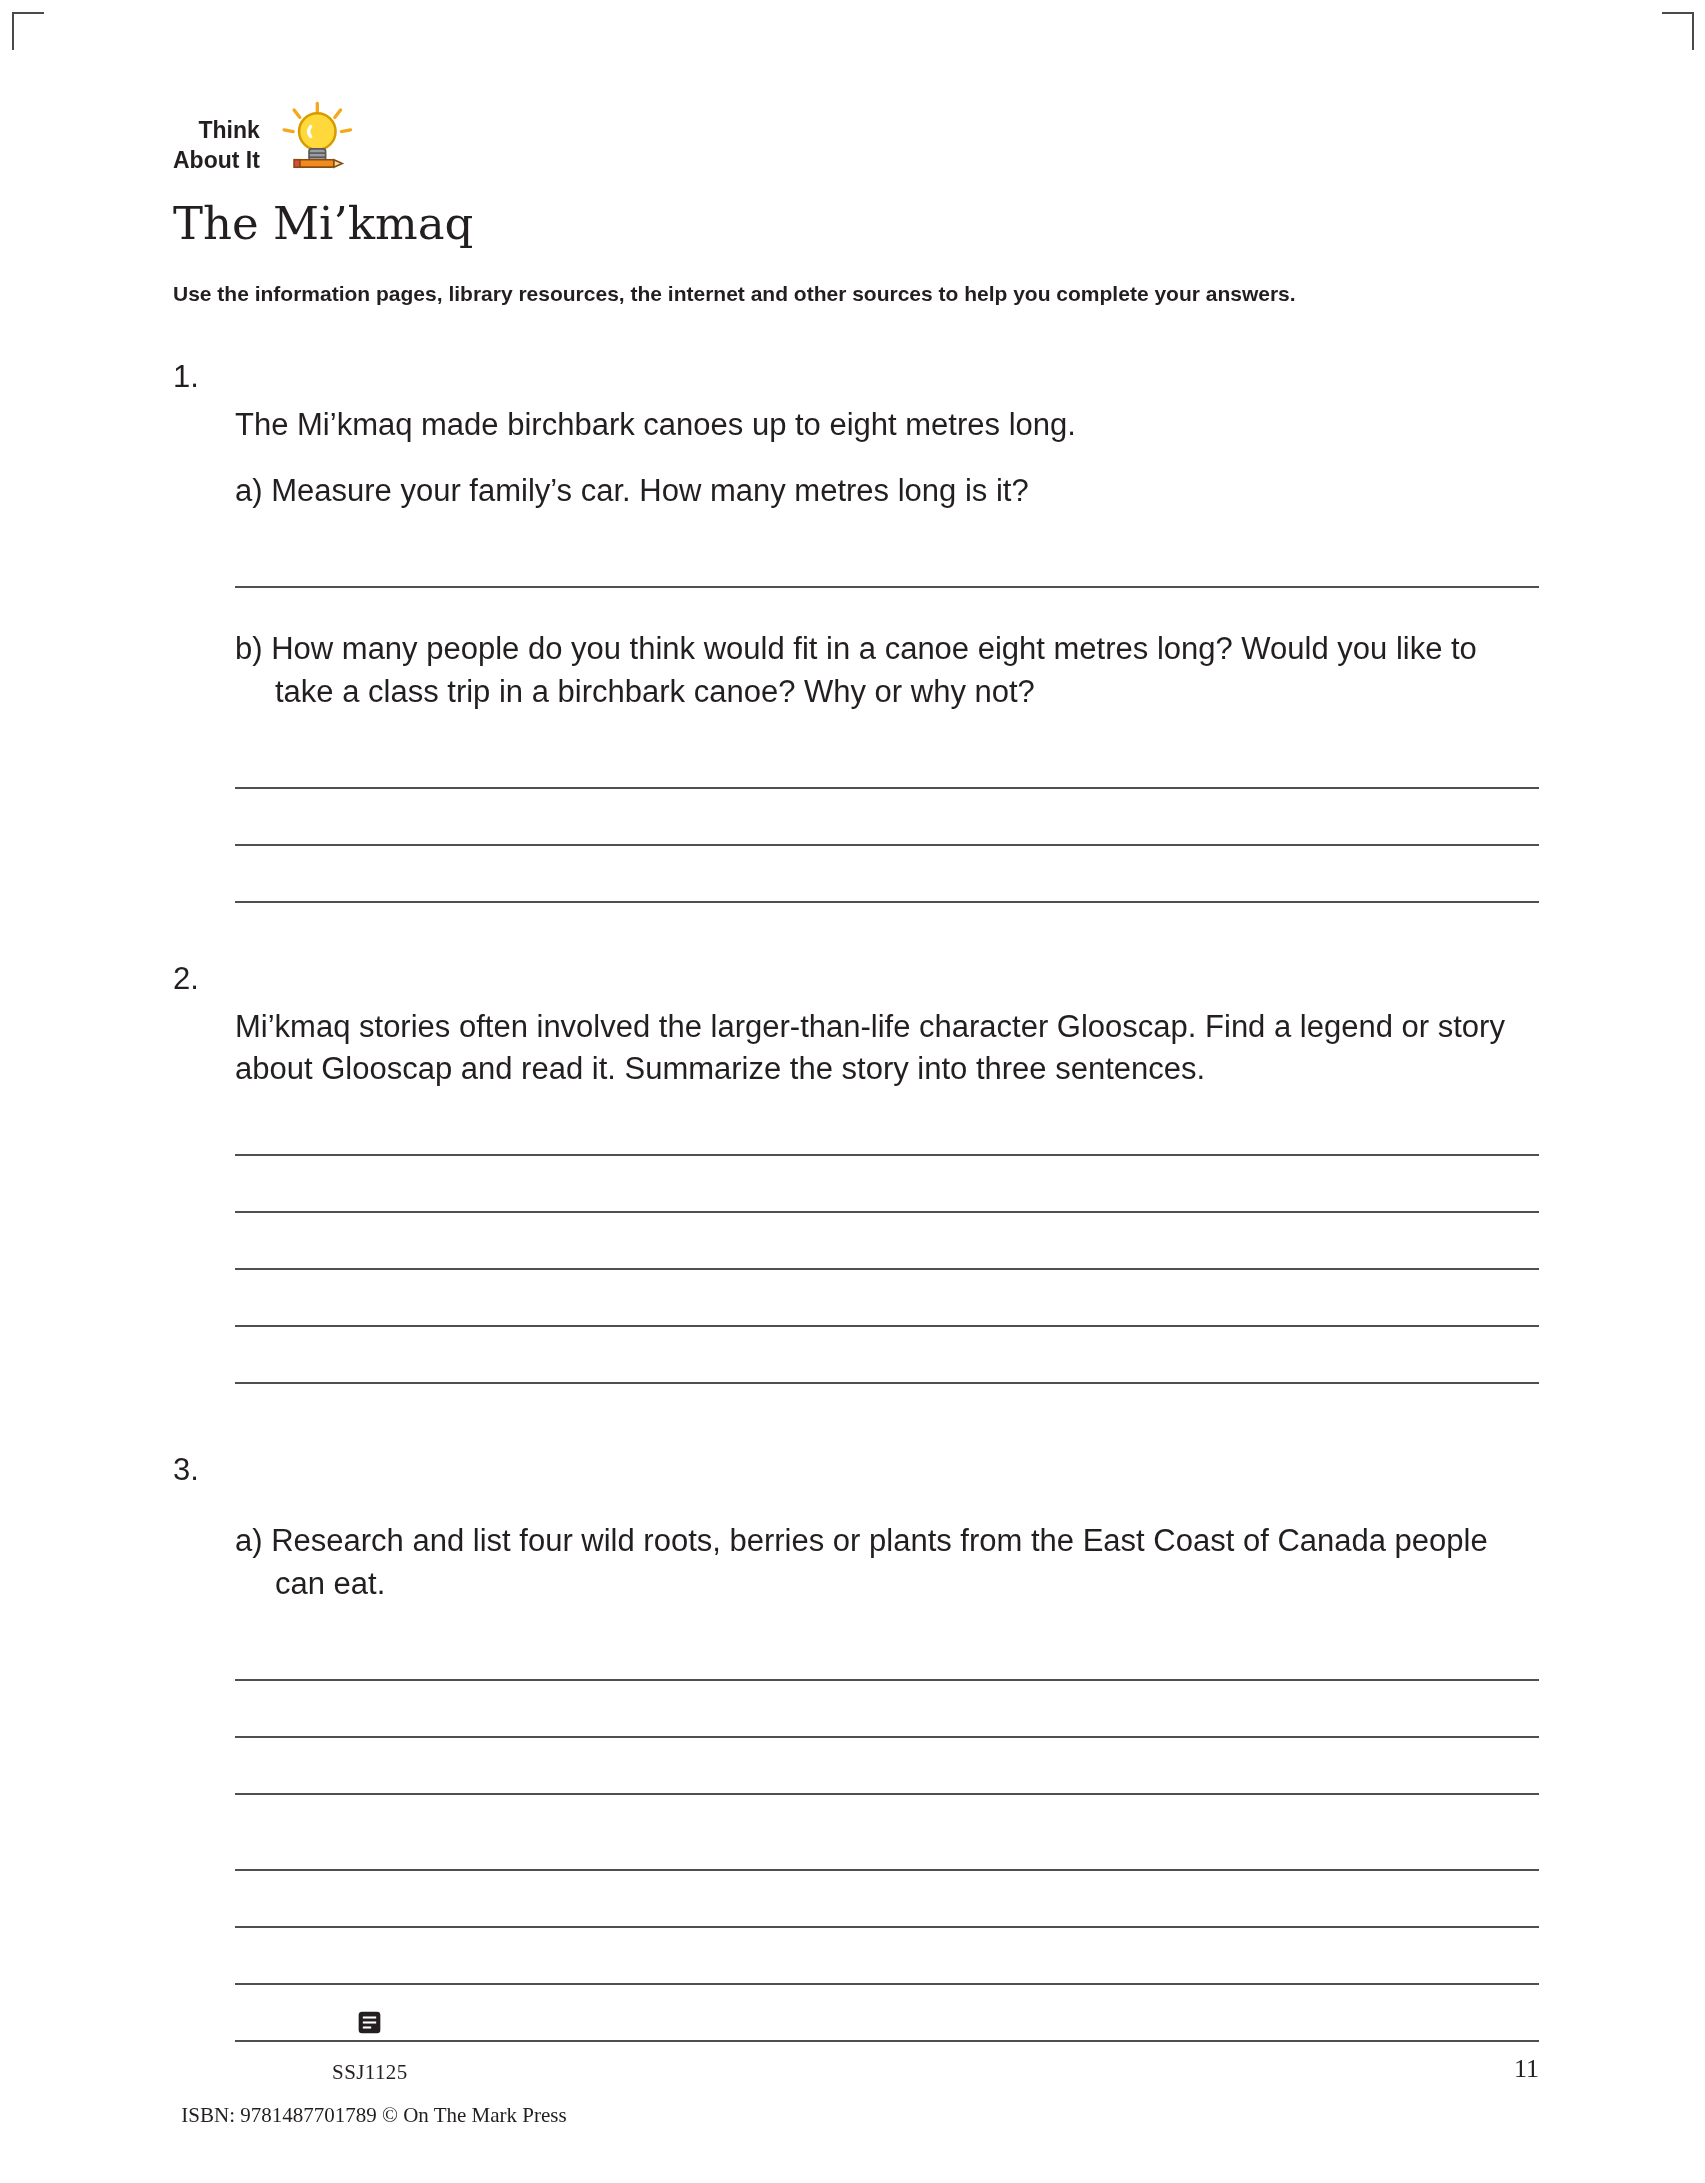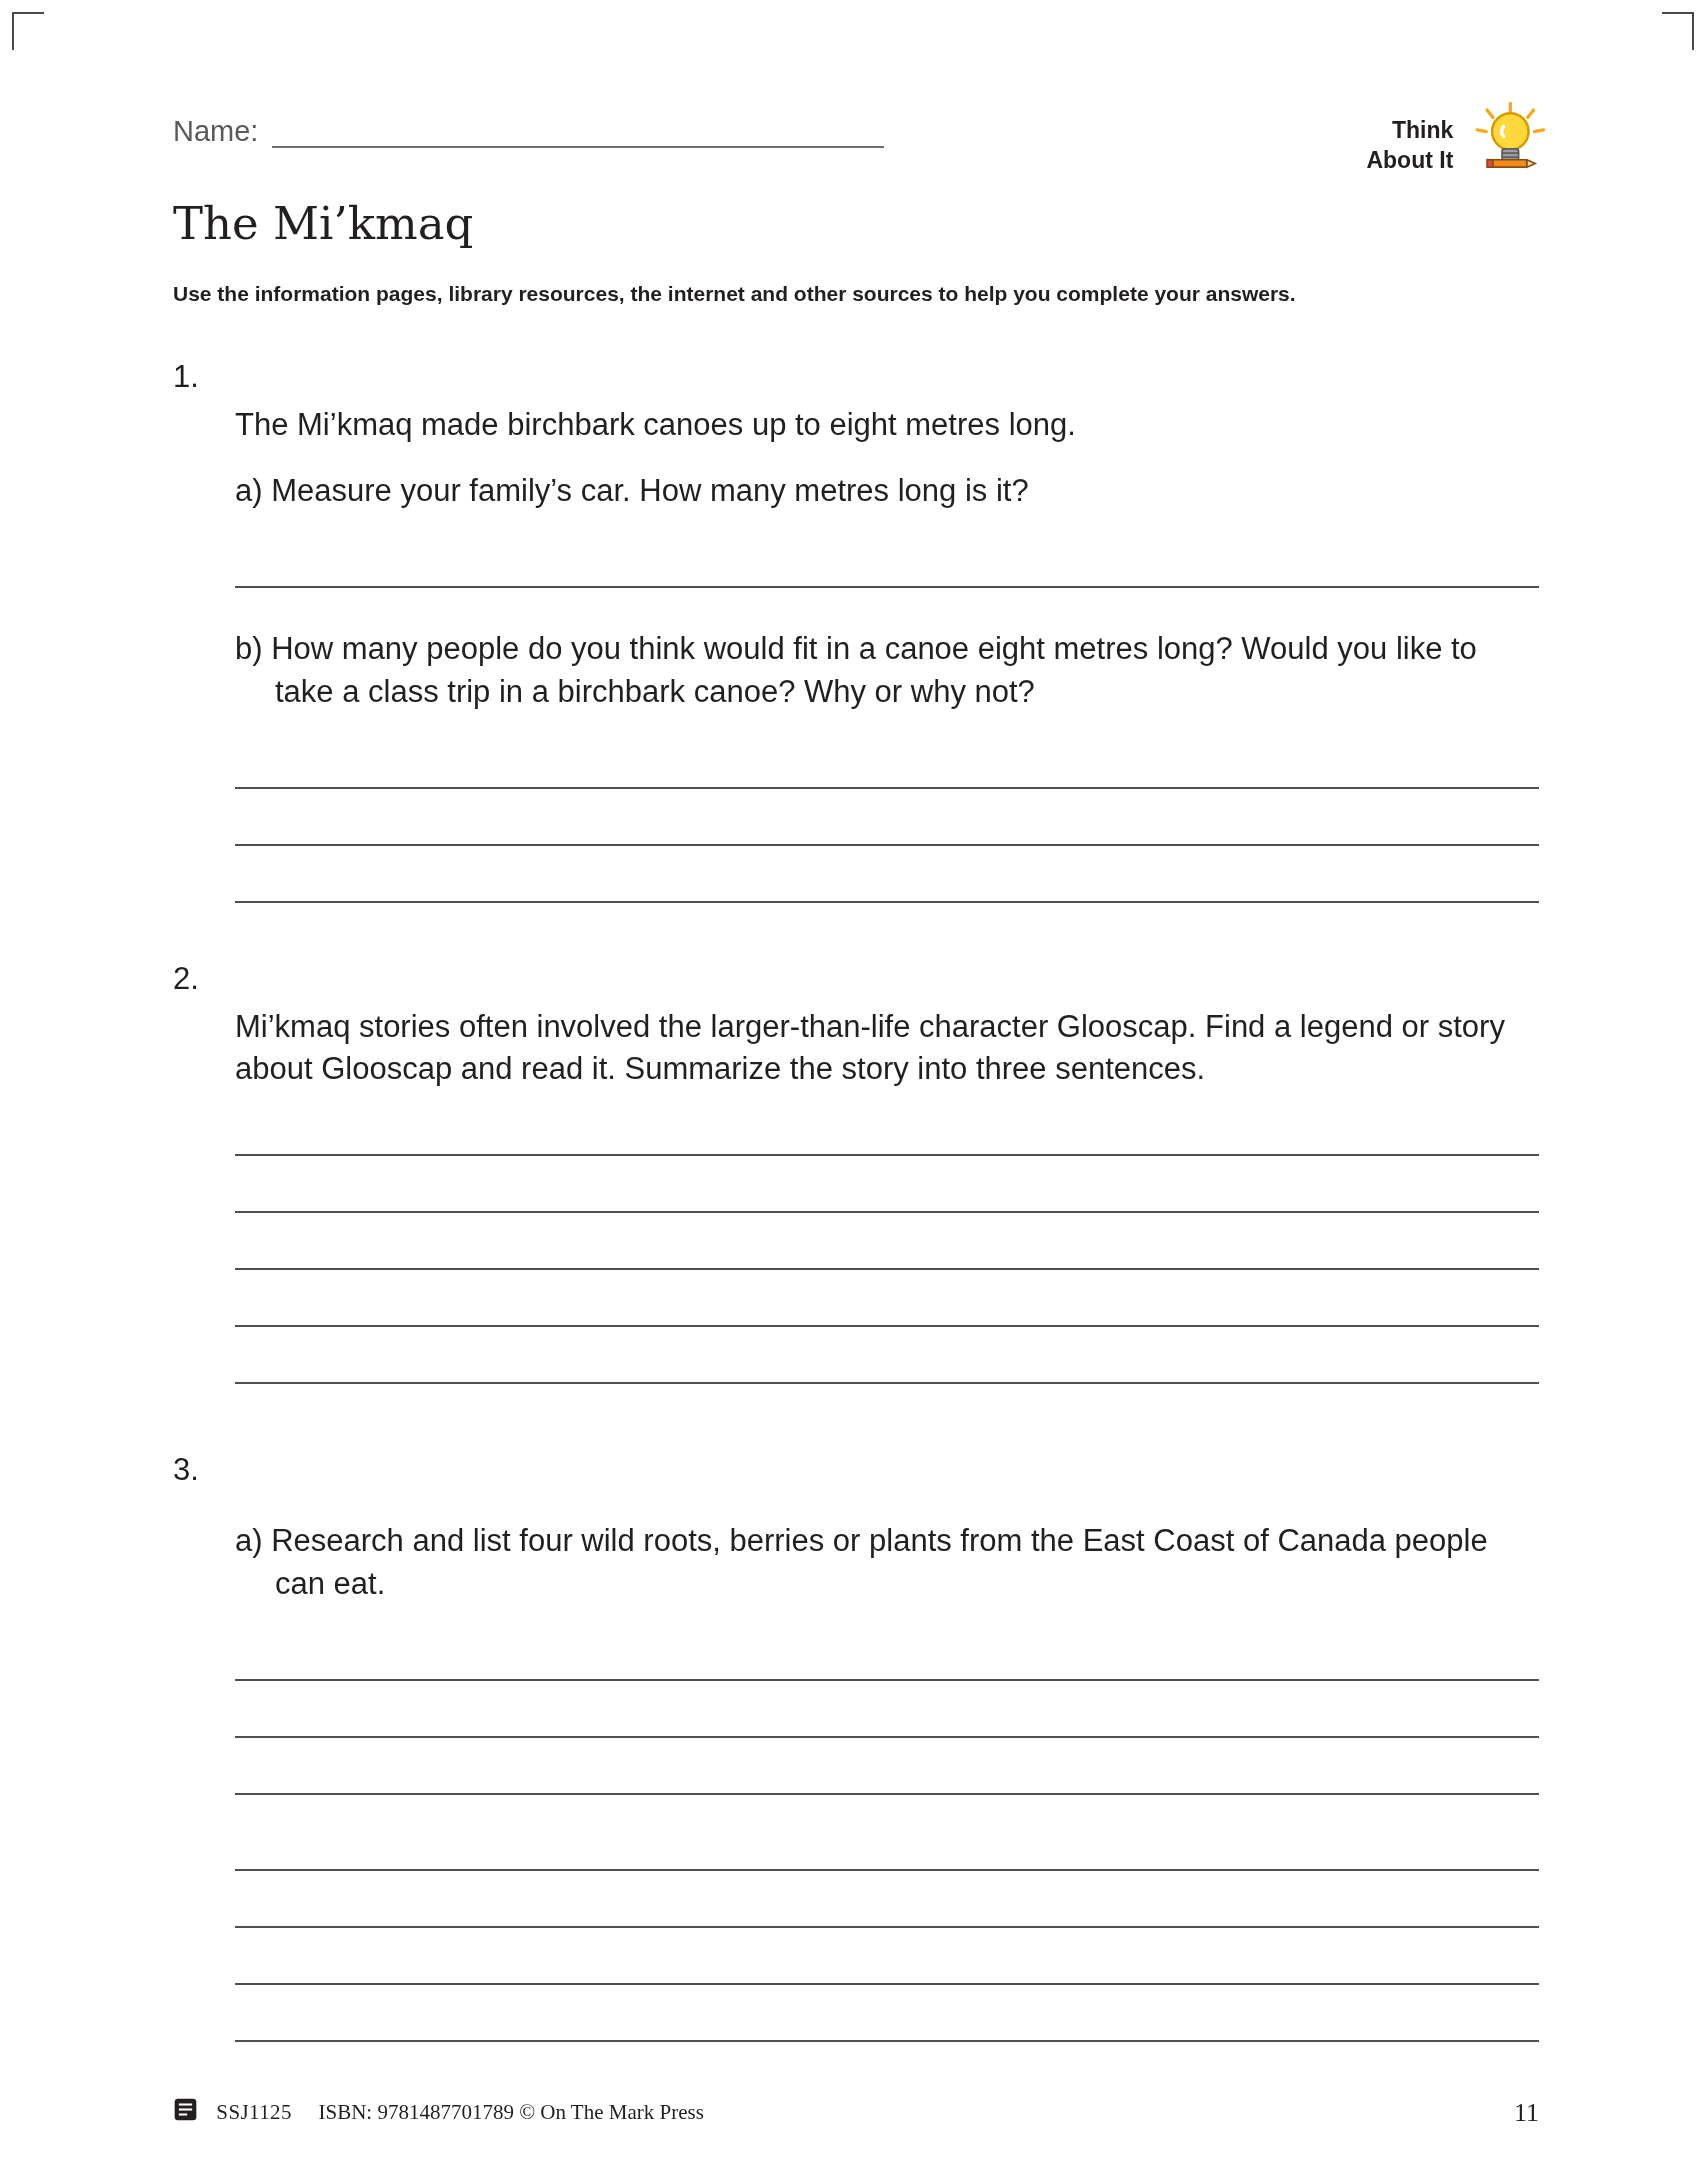--- a/index.html
+++ b/index.html
@@ -58,39 +58,35 @@
   .blank-line { height:57px; border-bottom:2.1px solid #4f4f51; }
 
   .footer {
     position:absolute;
     left:173px; right:167px; bottom:55px;
     display:flex; align-items:center; justify-content:space-between;
     font-family:"Liberation Serif", serif;
     font-size:21px;
     color:#231f20;
   }
-  .footer-left { display:flex; align-items:center; gap:18.3px; }
+  .footer-left { display:flex; align-items:center; gap:18.3px;flex-direction:column; }
   .footer-code { letter-spacing:0.4px; }
   .footer-isbn { margin-left:8.3px; }
   .page-number { font-size:26px; }
 </style>
 </head>
 <body>
 
 <div class="page">
   <div class="crop crop-tl"></div>
   <div class="crop crop-tr"></div>
 
   <div class="content">
 
     <div class="header-row">
-      <div class="name-row">
-        <span>Name:</span>
-        <span class="name-line"></span>
-      </div>
 
       <div class="badge">
         <div class="badge-text">
           <div>Think</div>
           <div>About It</div>
         </div>
         <span>
           <svg width="80" height="73" viewBox="0 0 96 88">
 
             <g stroke="#f5a81c" stroke-width="4" stroke-linecap="round">

